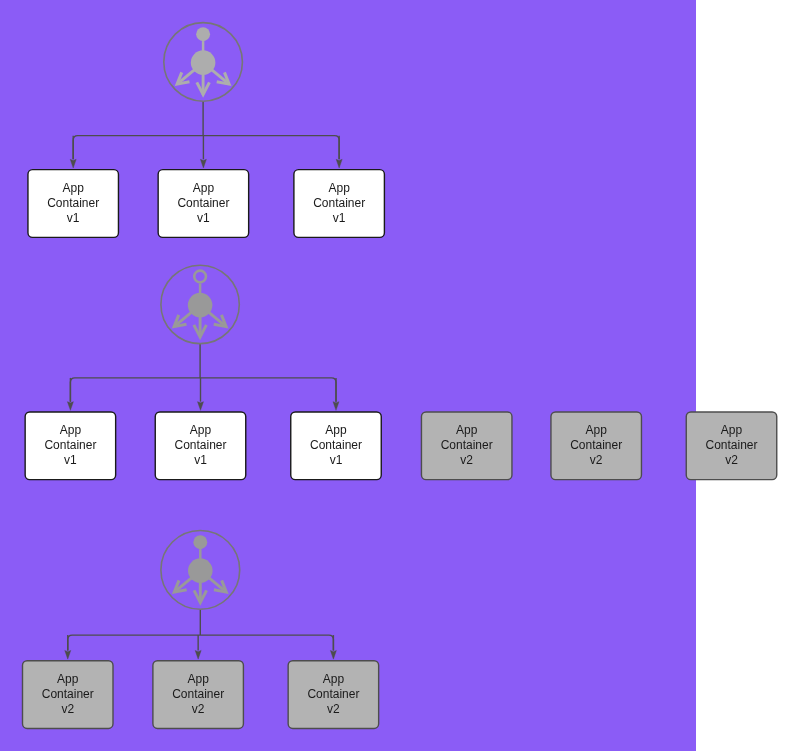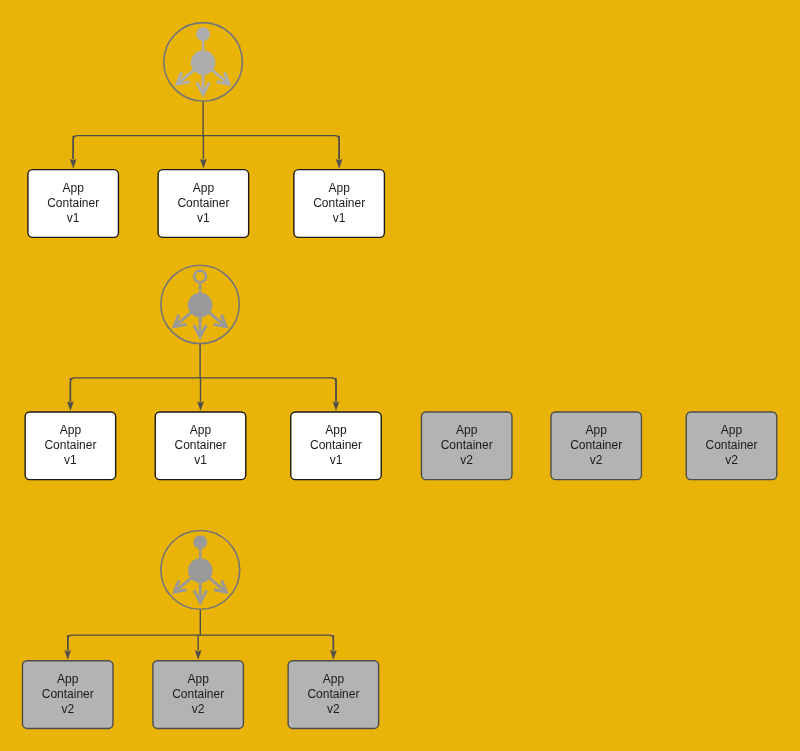--- a/index.html
+++ b/index.html
@@ -1,20 +1,20 @@
 <!DOCTYPE html>
 <html><head>
 <meta charset="utf-8">
 <title>Rolling deployment diagram</title>
 <style>
   html,body{margin:0;padding:0;background:#ffffff;}
   body{width:800px;height:751px;overflow:hidden;
        font-family:"Liberation Sans",sans-serif;
        -webkit-font-smoothing:antialiased;}
-  #canvas{position:relative;width:800px;height:751px;background:#eab308;}
+  #canvas{position:relative;width:696px;height:751px;background:#8b5cf6;}
   svg#wires{position:absolute;left:0;top:0;width:800px;height:751px;
             will-change:opacity;}
   .node{position:absolute;box-sizing:border-box;
         width:90.5px;height:67.7px;
         display:flex;flex-direction:column;align-items:center;
         justify-content:center;
         font-size:12px;line-height:15px;color:#1a1a1a;
         filter:opacity(1);}
   .node span{display:block;white-space:pre;position:relative;top:-0.1px;}
 </style>

